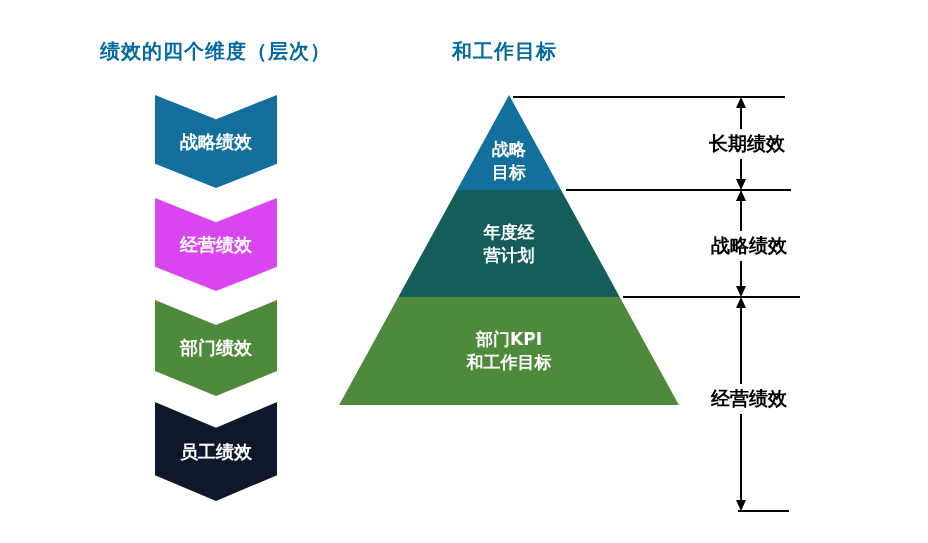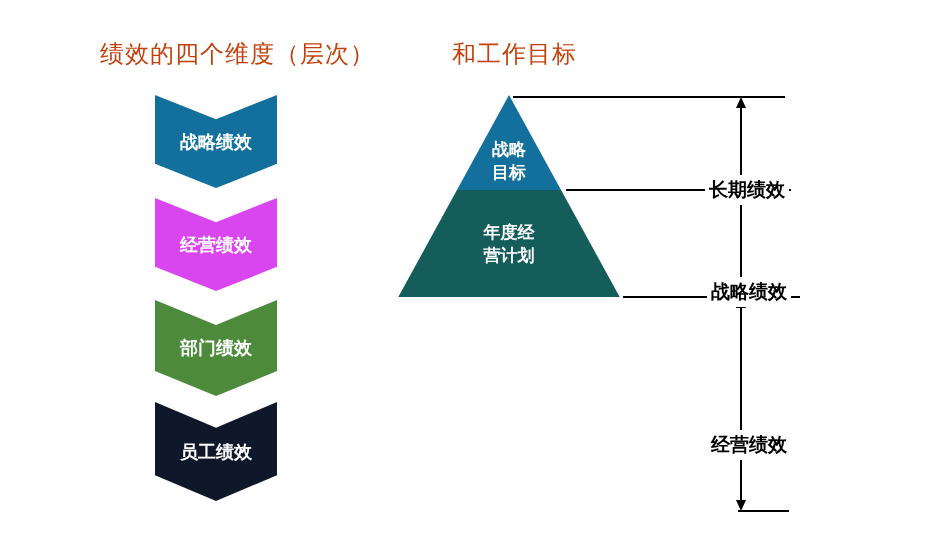--- a/index.html
+++ b/index.html
@@ -5,23 +5,23 @@
   html, body { margin: 0; padding: 0; }
   body {
     width: 928px; height: 543px;
     position: relative;
     background: #ffffff;
     font-family: "DejaVu Sans", "Liberation Sans", sans-serif;
     overflow: hidden;
   }
   .section-title {
     position: absolute;
-    font-weight: normal;
-    font-size: 24px;
-    color: #c2410c;
+    font-weight: bold;
+    font-size: 20px;
+    color: #0369a1;
     letter-spacing: 1px;
     white-space: nowrap;
   }
   #left-title  { left: 100px; top: 38px; }
   #right-title { left: 452px; top: 38px; }
 
   
   .chevron {
     position: absolute;
     left: 155px;
@@ -67,21 +67,20 @@
   
   .duration-label {
     position: absolute;
     transform: translate(-50%, -50%);
     background: #ffffff;
     padding: 2px 4px;
     font-weight: bold;
     font-size: 19px;
     color: #000;
     white-space: nowrap;
-    margin-top: 46px;
   }
   #duration-label-0 { left: 747px; top: 144px; }
   #duration-label-1 { left: 749px; top: 246px; }
   #duration-label-2 { left: 749px; top: 399px; }
 
   #annot {
     position: absolute;
     left: 0; top: 0;
     pointer-events: none;
   }
@@ -107,20 +106,24 @@
 
 <div id="pyramid">
   <div class="layer" id="layer-0" style="background-color: rgb(19, 111, 155);">
     <div>战略</div>
     <div>目标</div>
   </div>
   <div class="layer" id="layer-1" style="background-color: rgb(20, 93, 90);">
     <div>年度经</div>
     <div>营计划</div>
   </div>
+  <div class="layer" id="layer-2" style="background-color: rgb(78, 138, 60);">
+    <div>部门KPI</div>
+    <div>和工作目标</div>
+  </div>
 </div>
 
 <svg id="annot" width="928" height="543" viewBox="0 0 928 543">
 
   <line x1="513" y1="97" x2="785" y2="97" stroke="#000" stroke-width="2"></line>
   <line x1="566" y1="190" x2="791" y2="190" stroke="#000" stroke-width="2"></line>
   <line x1="623" y1="297" x2="800" y2="297" stroke="#000" stroke-width="2"></line>
   <line x1="738" y1="511" x2="789" y2="511" stroke="#000" stroke-width="2"></line>
 
   <line x1="741" y1="100" x2="741" y2="187" stroke="#000" stroke-width="2"></line>

